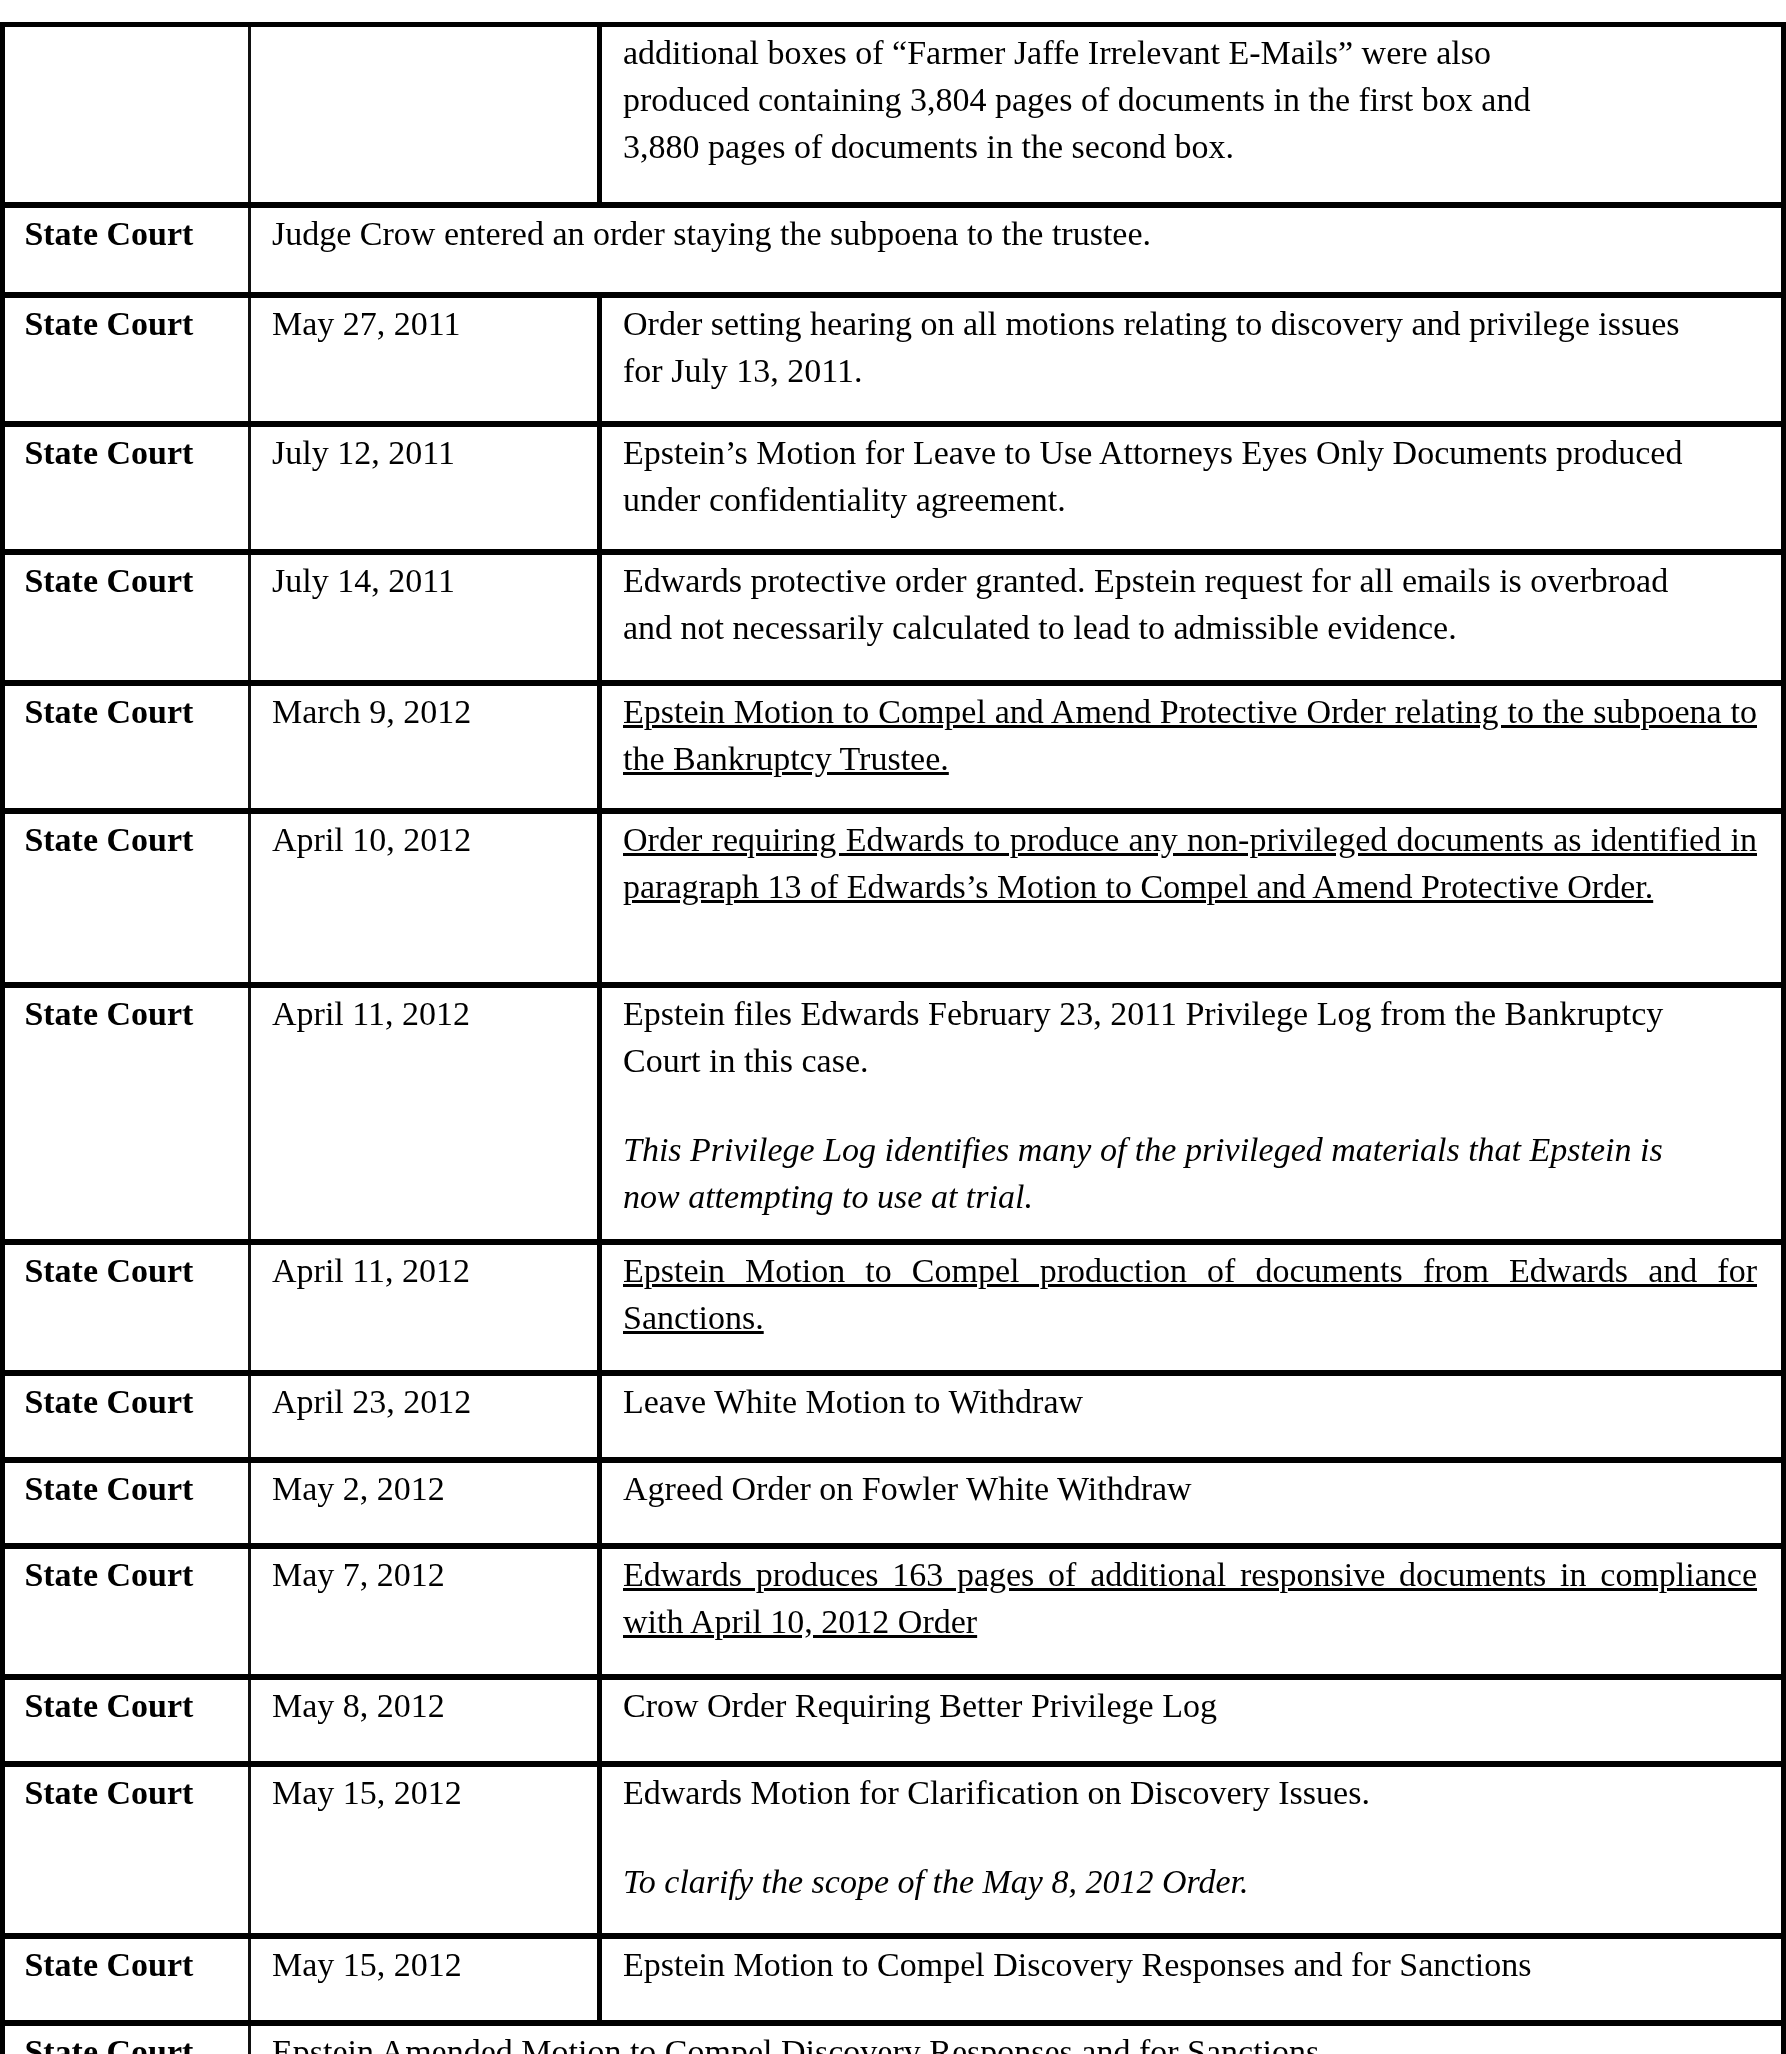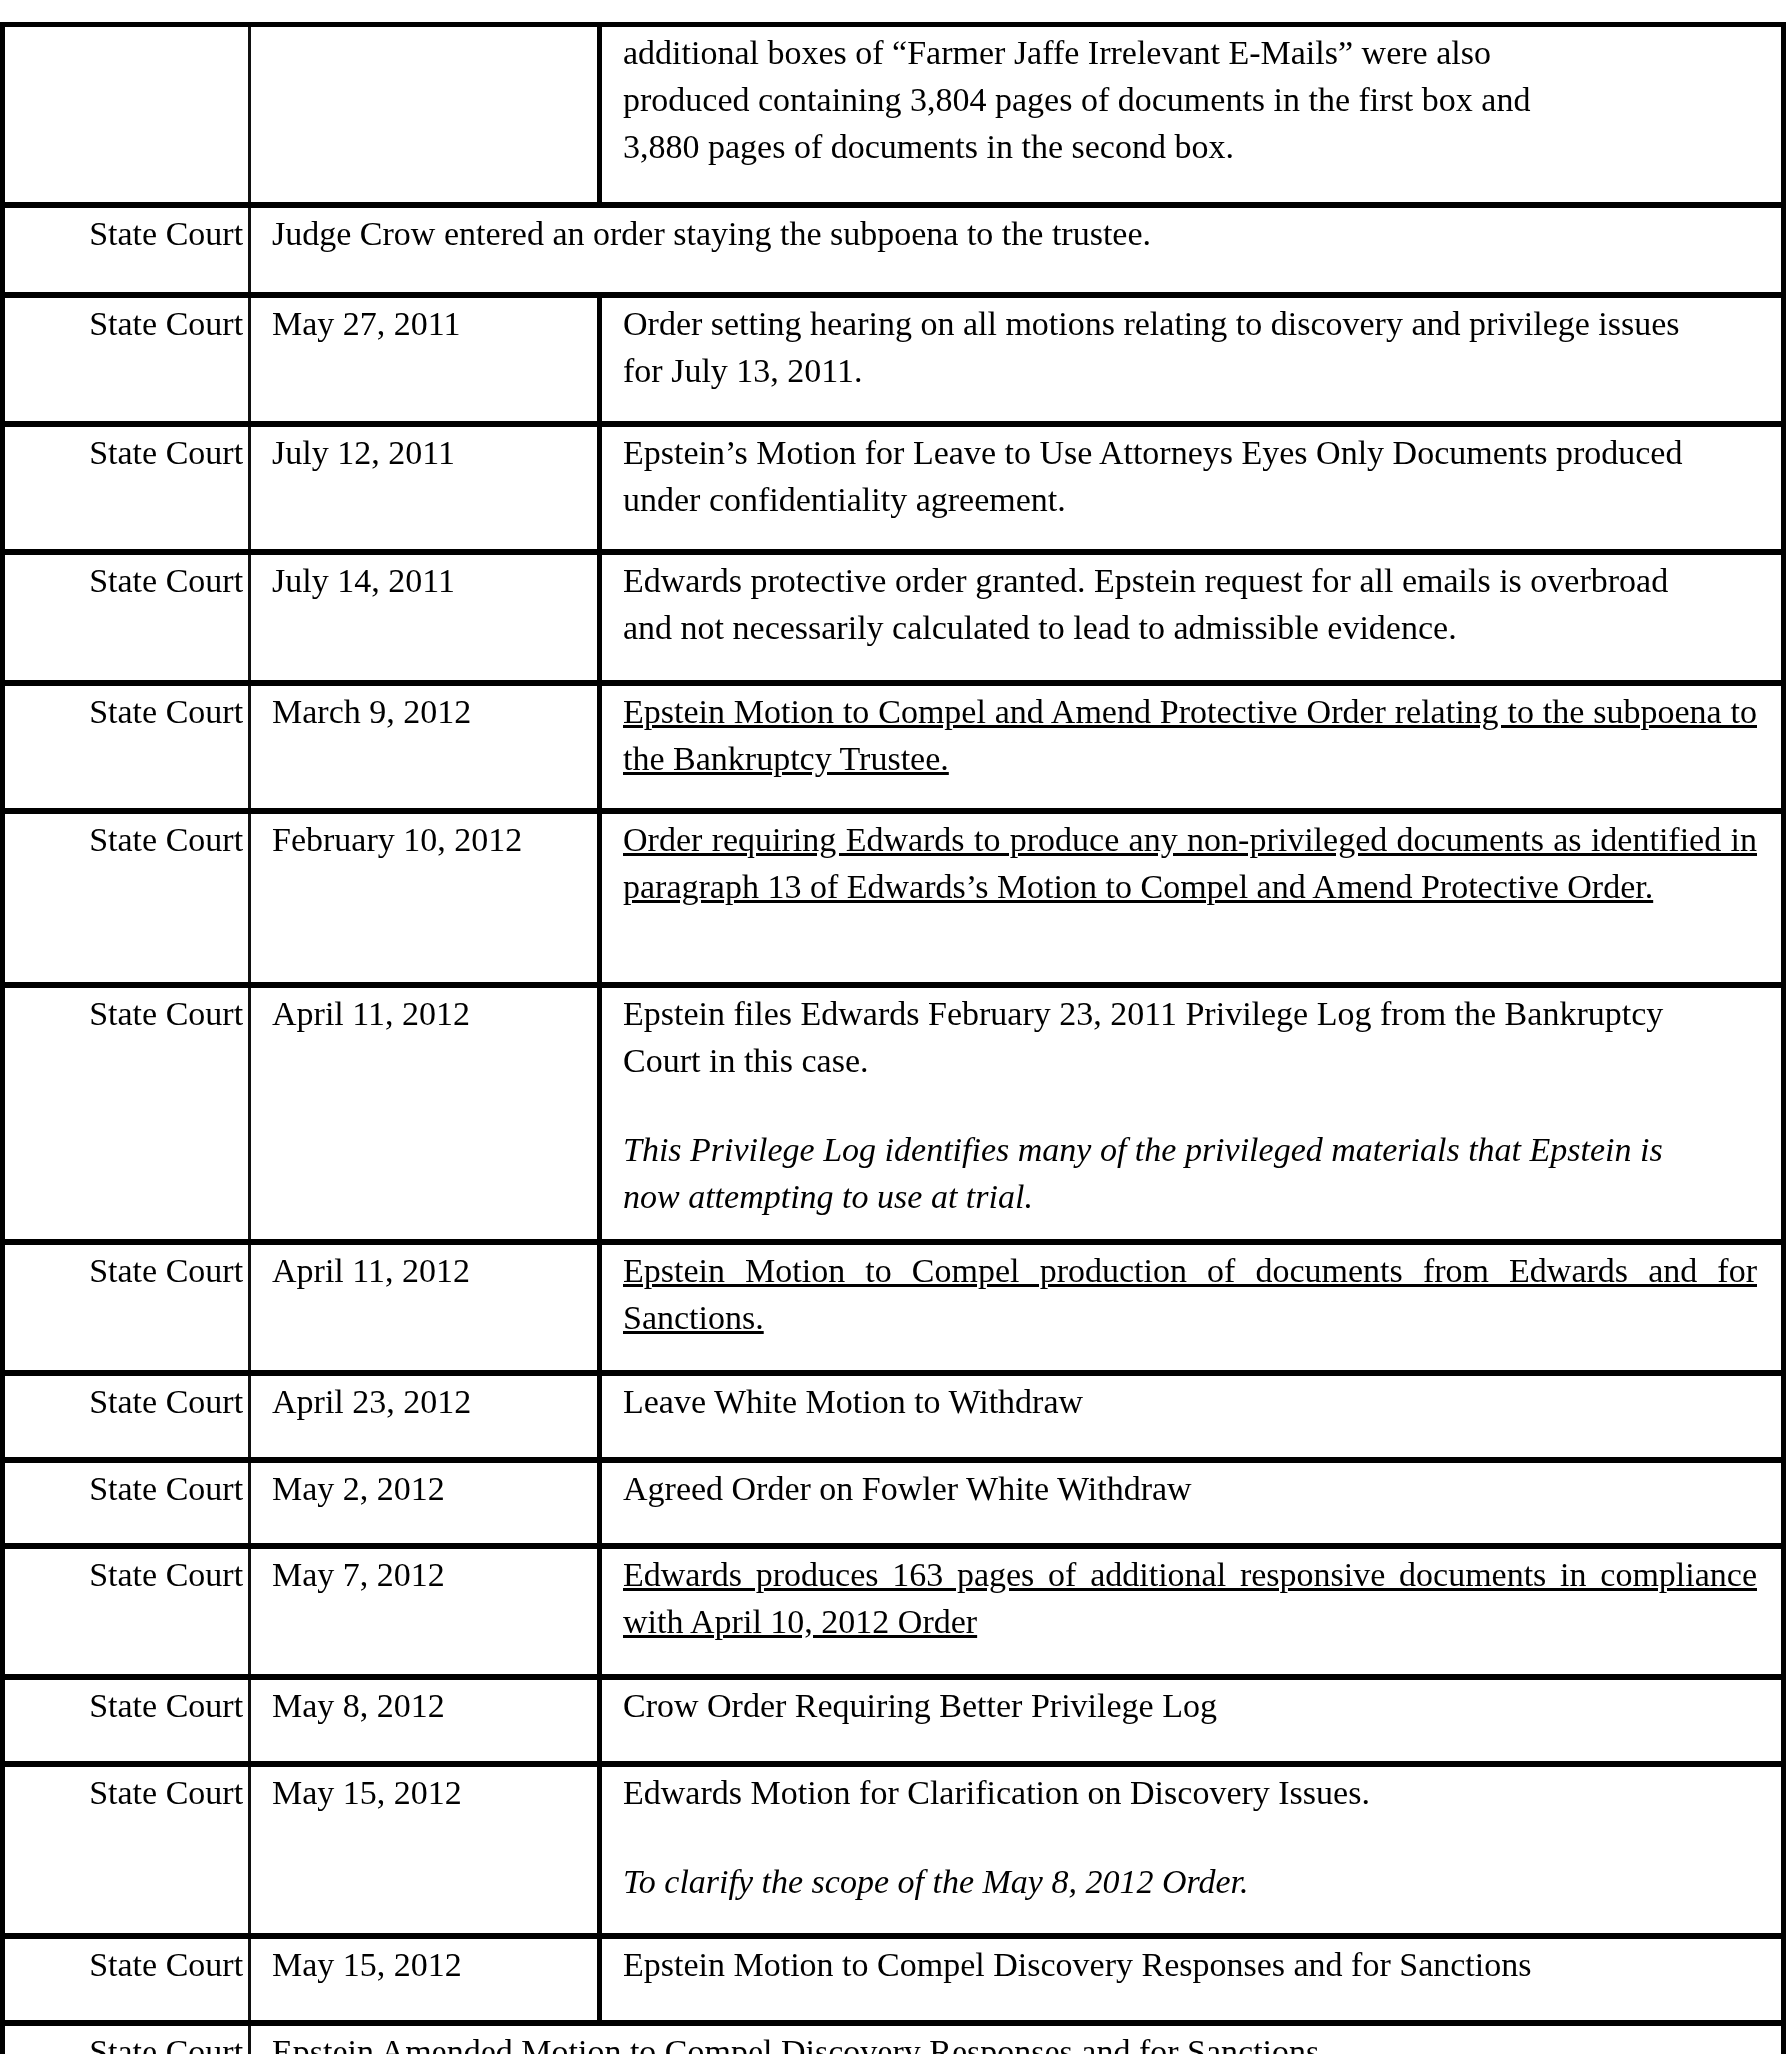--- a/index.html
+++ b/index.html
@@ -32,22 +32,21 @@
   .row:first-child { border-top: 5.7px solid #000; }
   .row:last-child  { border-bottom: 5.7px solid #000; }
   .cell {
     box-sizing: border-box;
     overflow: hidden;
   }
   .cell-court {
     flex: 0 0 246px;
     border-right: 3.2px solid #111;
     padding: 1.6px 4.9px 0 19.4px;
-    font-weight: normal;
-    text-align: right;
+    font-weight: bold;
   }
   .cell-date {
     flex: 0 0 351px;
     border-right: 5.7px solid #000;
     padding: 1.6px 8px 0 21px;
   }
   .cell-desc {
     flex: 1 1 auto;
     padding: 1.6px 24px 0 21px;
   }
@@ -111,21 +110,21 @@
   <div class="row justified" style="height: 128px;">
     <div class="cell cell-court">State Court</div>
     <div class="cell cell-date">March 9, 2012</div>
     <div class="cell cell-desc">
           <div class="para">Epstein Motion to Compel and Amend Protective Order relating to the subpoena to the Bankruptcy Trustee.</div>
         </div>
   </div>
 
   <div class="row justified" style="height: 174px;">
     <div class="cell cell-court">State Court</div>
-    <div class="cell cell-date">February 10, 2012</div>
+    <div class="cell cell-date">April 10, 2012</div>
     <div class="cell cell-desc">
           <div class="para">Order requiring Edwards to produce any non-privileged documents as identified in paragraph 13 of Edwards’s Motion to Compel and Amend Protective Order.</div>
         </div>
   </div>
 
   <div class="row" style="height: 257px;">
     <div class="cell cell-court">State Court</div>
     <div class="cell cell-date">April 11, 2012</div>
     <div class="cell cell-desc">
           <div class="para">Epstein files Edwards February 23, 2011 Privilege Log from the Bankruptcy

